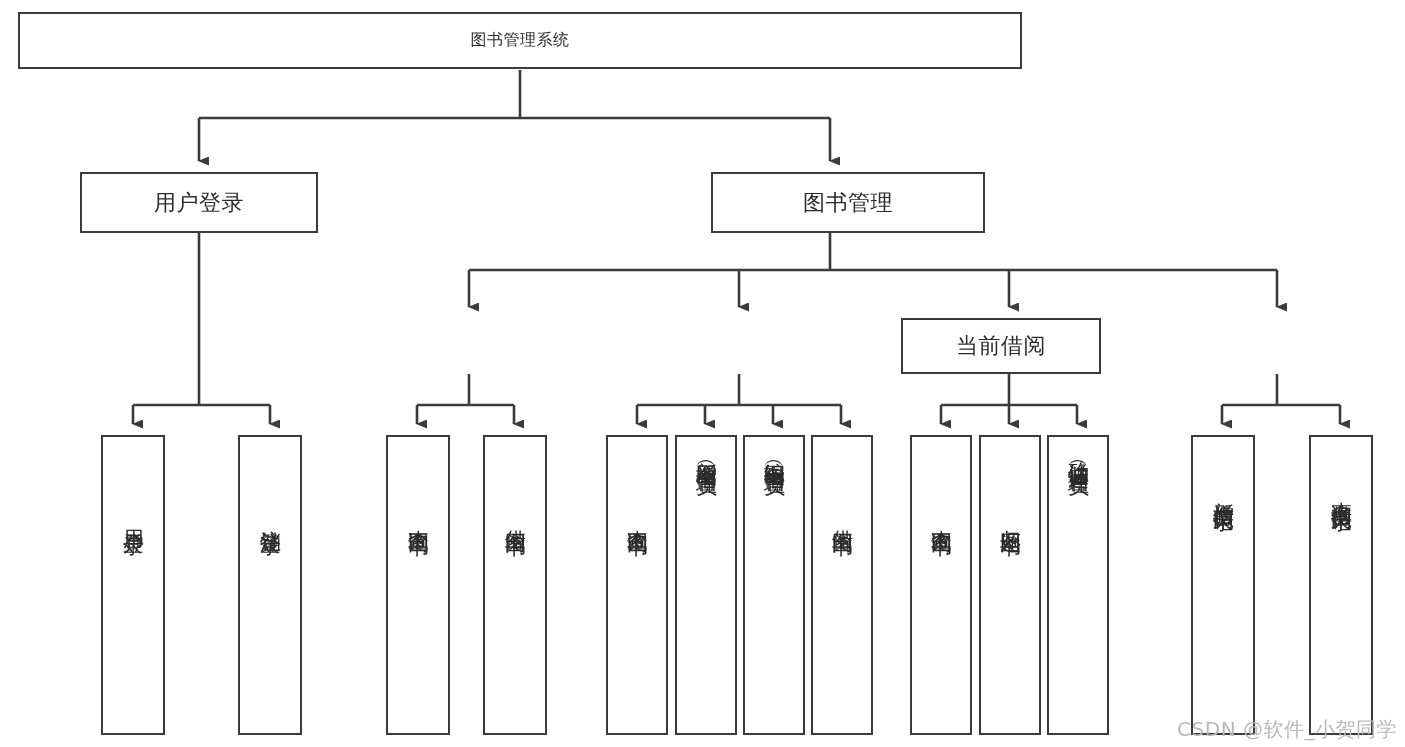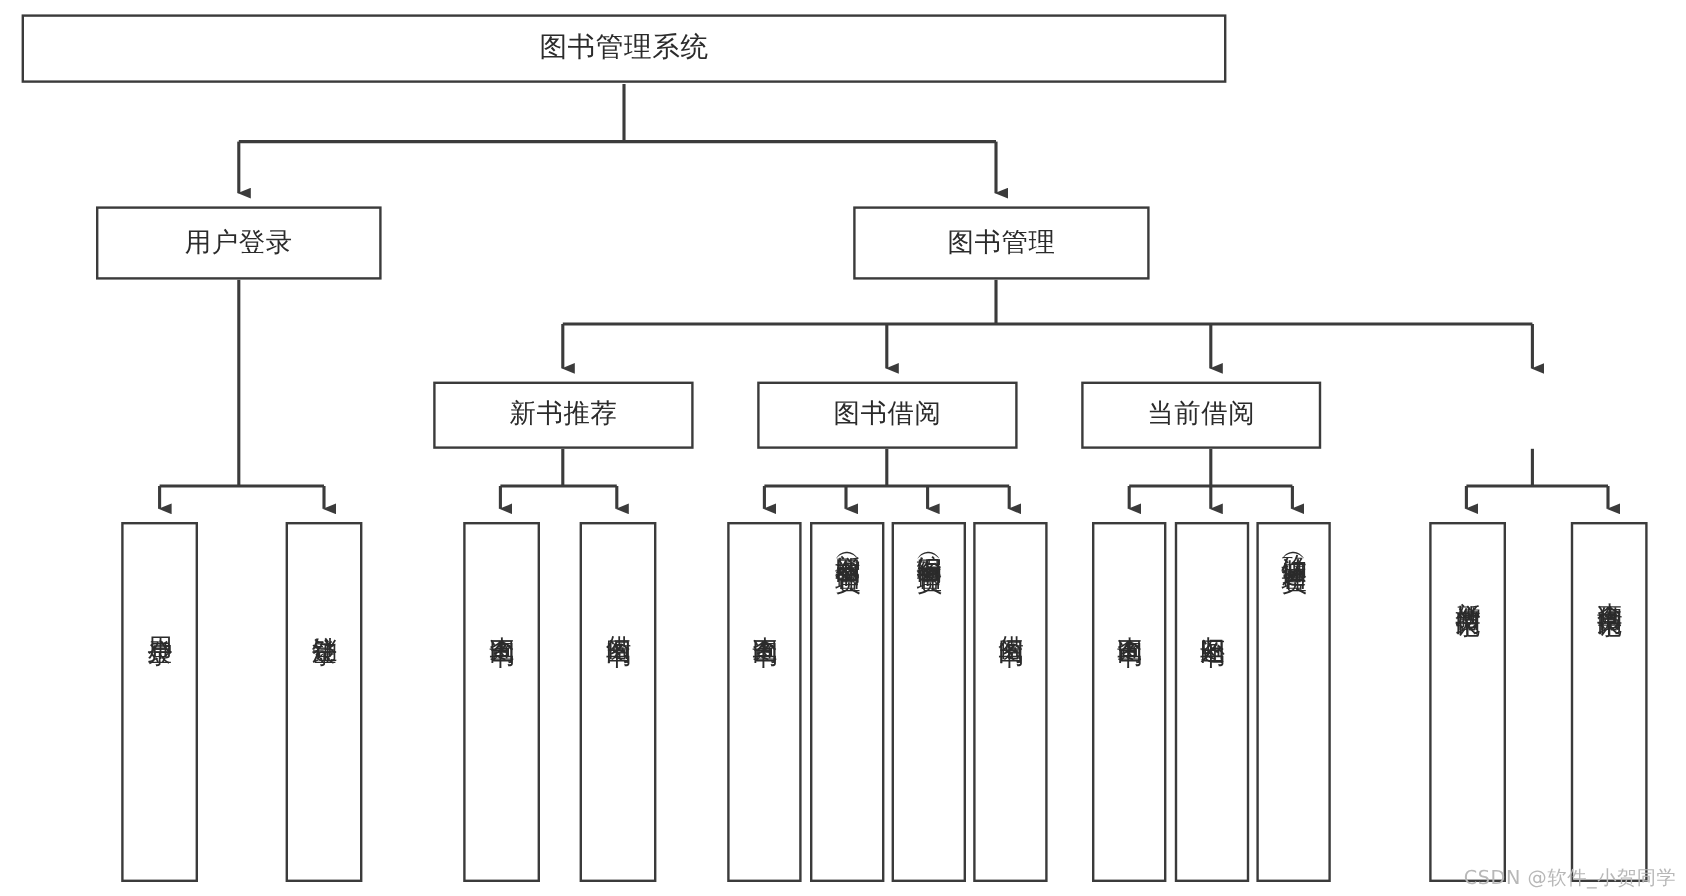--- a/index.html
+++ b/index.html
@@ -40,39 +40,39 @@
     display: block;
     text-align: center;
     line-height: 1.18;
     white-space: pre;
   }
   .horiz .node-label {
     font-size: 22px;
     letter-spacing: 0.5px;
   }
   .node-root .node-label {
-    font-size: 23px;
+    font-size: 16px;
   }
   .vert {
     align-items: flex-start;
     padding-top: 0;
   }
   .vert .node-label {
     writing-mode: vertical-rl;
     text-orientation: upright;
     font-size: 21px;
     letter-spacing: 2px;
     line-height: 1.0;
     white-space: nowrap;
   }
   .watermark {
     position: absolute;
     right: 8px;
     bottom: 4px;
-    font-size: 16px;
+    font-size: 20px;
     color: #b8b8b8;
     letter-spacing: 0.5px;
     white-space: nowrap;
     pointer-events: none;
   }
 </style>
 </head>
 <body>
 
 <div id="diagram-root">
@@ -128,31 +128,25 @@
   </svg>
 
   <div class="node-box horiz node-root" style="left:18px; top:12px; width:1004px; height:57px;">
     <span class="node-label">图书管理系统</span>
   </div>
 
   <div class="node-box horiz" style="left:80px; top:172px; width:238px; height:61px;">
     <span class="node-label">用户登录</span>
   </div>
 
-  <div class="node-box horiz" style="left:711px; top:172px; width:247px; height:61px;">
+  <div class="node-box horiz" style="left:711px; top:172px; width:274px; height:61px;">
     <span class="node-label">图书管理</span>
   </div>
 
-  <div class="node-box horiz" style="left:361px; top:318px; width:217px; height:56px;">
-    <span class="node-label">新书推荐</span>
-  </div>
-
-  <div class="node-box horiz" style="left:631px; top:318px; width:217px; height:56px;">
-    <span class="node-label">图书借阅</span>
-  </div>
+
 
   <div class="node-box horiz" style="left:901px; top:318px; width:200px; height:56px;">
     <span class="node-label">当前借阅</span>
   </div>
 
 
   <div class="node-box vert" style="left:101px; top:435px; width:64px; height:300px; padding-top:76px;">
     <span class="node-label">用户登录</span>
   </div>
 

